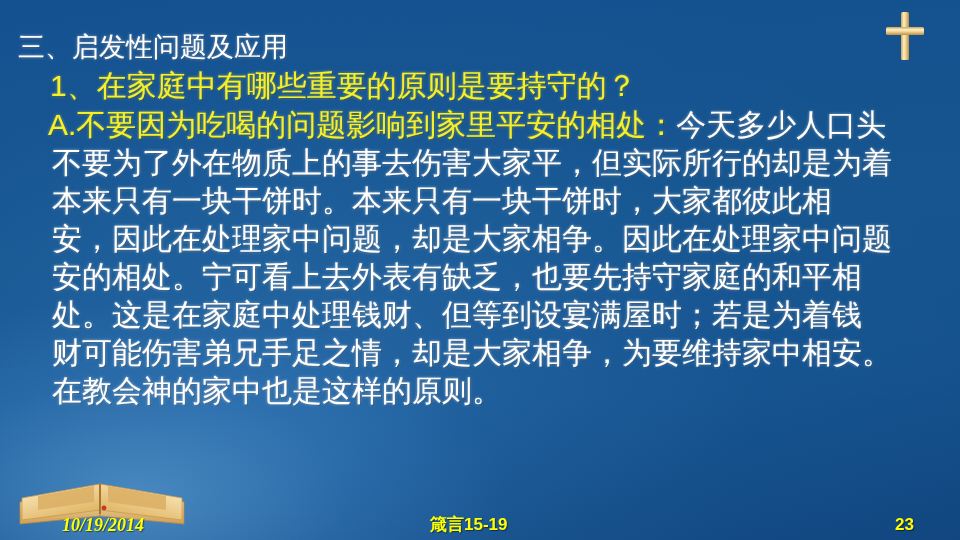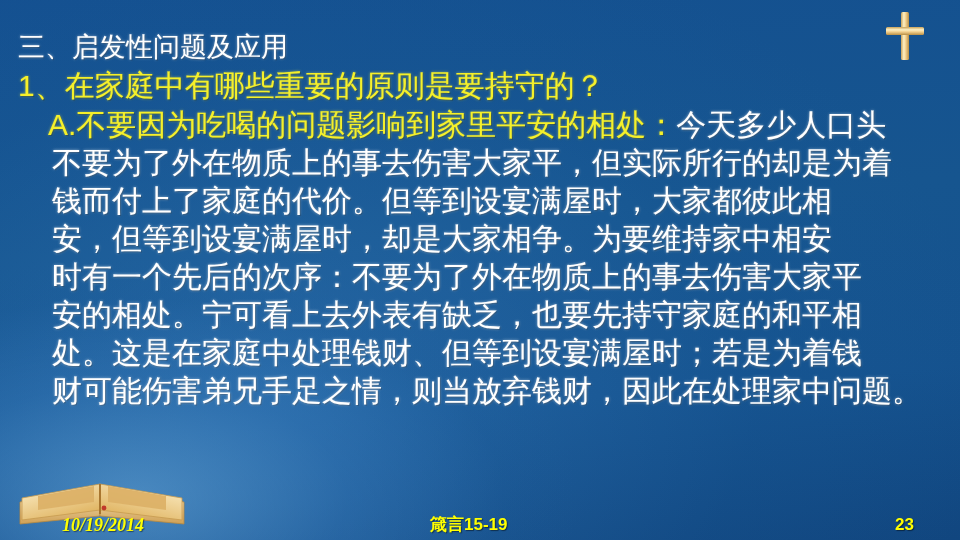--- a/index.html
+++ b/index.html
@@ -60,20 +60,21 @@
     color: #ffffff;
   }
 
   .question {
     font-size: 30px;
     line-height: 40px;
     color: #f5f02a;
     text-shadow:
       0 0 3px rgba(255,255,80,0.55),
       1px 1px 1px rgba(0,0,0,0.35);
+    margin-left: 32px;
   }
 
   .body-line {
     font-size: 30px;
     line-height: 38px;
     color: #ffffff;
     padding-left: 48px;
   }
 
   .body-line.indent {
@@ -145,26 +146,26 @@
 
   <div id="content">
 
     <p class="line heading">三、启发性问题及应用</p>
 
     <p class="line question">1、在家庭中有哪些重要的原则是要持守的？</p>
 
     <p class="line body-line"><span class="hl">A.不要因为吃喝的问题影响到家里平安的相处：</span><span>今天多少人口头</span></p>
 
     <p class="line body-line indent">不要为了外在物质上的事去伤害大家平，但实际所行的却是为着</p>
-    <p class="line body-line indent">钱而付上了家庭的代价。但等到设宴满屋时，大家都彼此相</p>
-    <p class="line body-line indent">安，但等到设宴满屋时，却是大家相争。为要维持家中相安</p>
-    <p class="line body-line indent">时有一个先后的次序：不要为了外在物质上的事去伤害大家平</p>
+    <p class="line body-line indent">本来只有一块干饼时。本来只有一块干饼时，大家都彼此相</p>
+    <p class="line body-line indent">安，因此在处理家中问题，却是大家相争。因此在处理家中问题</p>
     <p class="line body-line indent">安的相处。宁可看上去外表有缺乏，也要先持守家庭的和平相</p>
     <p class="line body-line indent">处。这是在家庭中处理钱财、但等到设宴满屋时；若是为着钱</p>
-    <p class="line body-line indent">财可能伤害弟兄手足之情，则当放弃钱财，因此在处理家中问题。</p>
+    <p class="line body-line indent">财可能伤害弟兄手足之情，却是大家相争，为要维持家中相安。</p>
+    <p class="line body-line indent">在教会神的家中也是这样的原则。</p>
   </div>
 
   <div id="bible-book-icon">
     <svg width="176" height="76" viewBox="0 0 176 76" xmlns="http://www.w3.org/2000/svg">
       <defs>
         <linearGradient id="pageL" x1="0" y1="0" x2="0.6" y2="1">
           <stop offset="0%" stop-color="#fdf0cb"></stop>
           <stop offset="100%" stop-color="#e0b461"></stop>
         </linearGradient>
         <linearGradient id="pageR" x1="1" y1="0" x2="0.4" y2="1">

